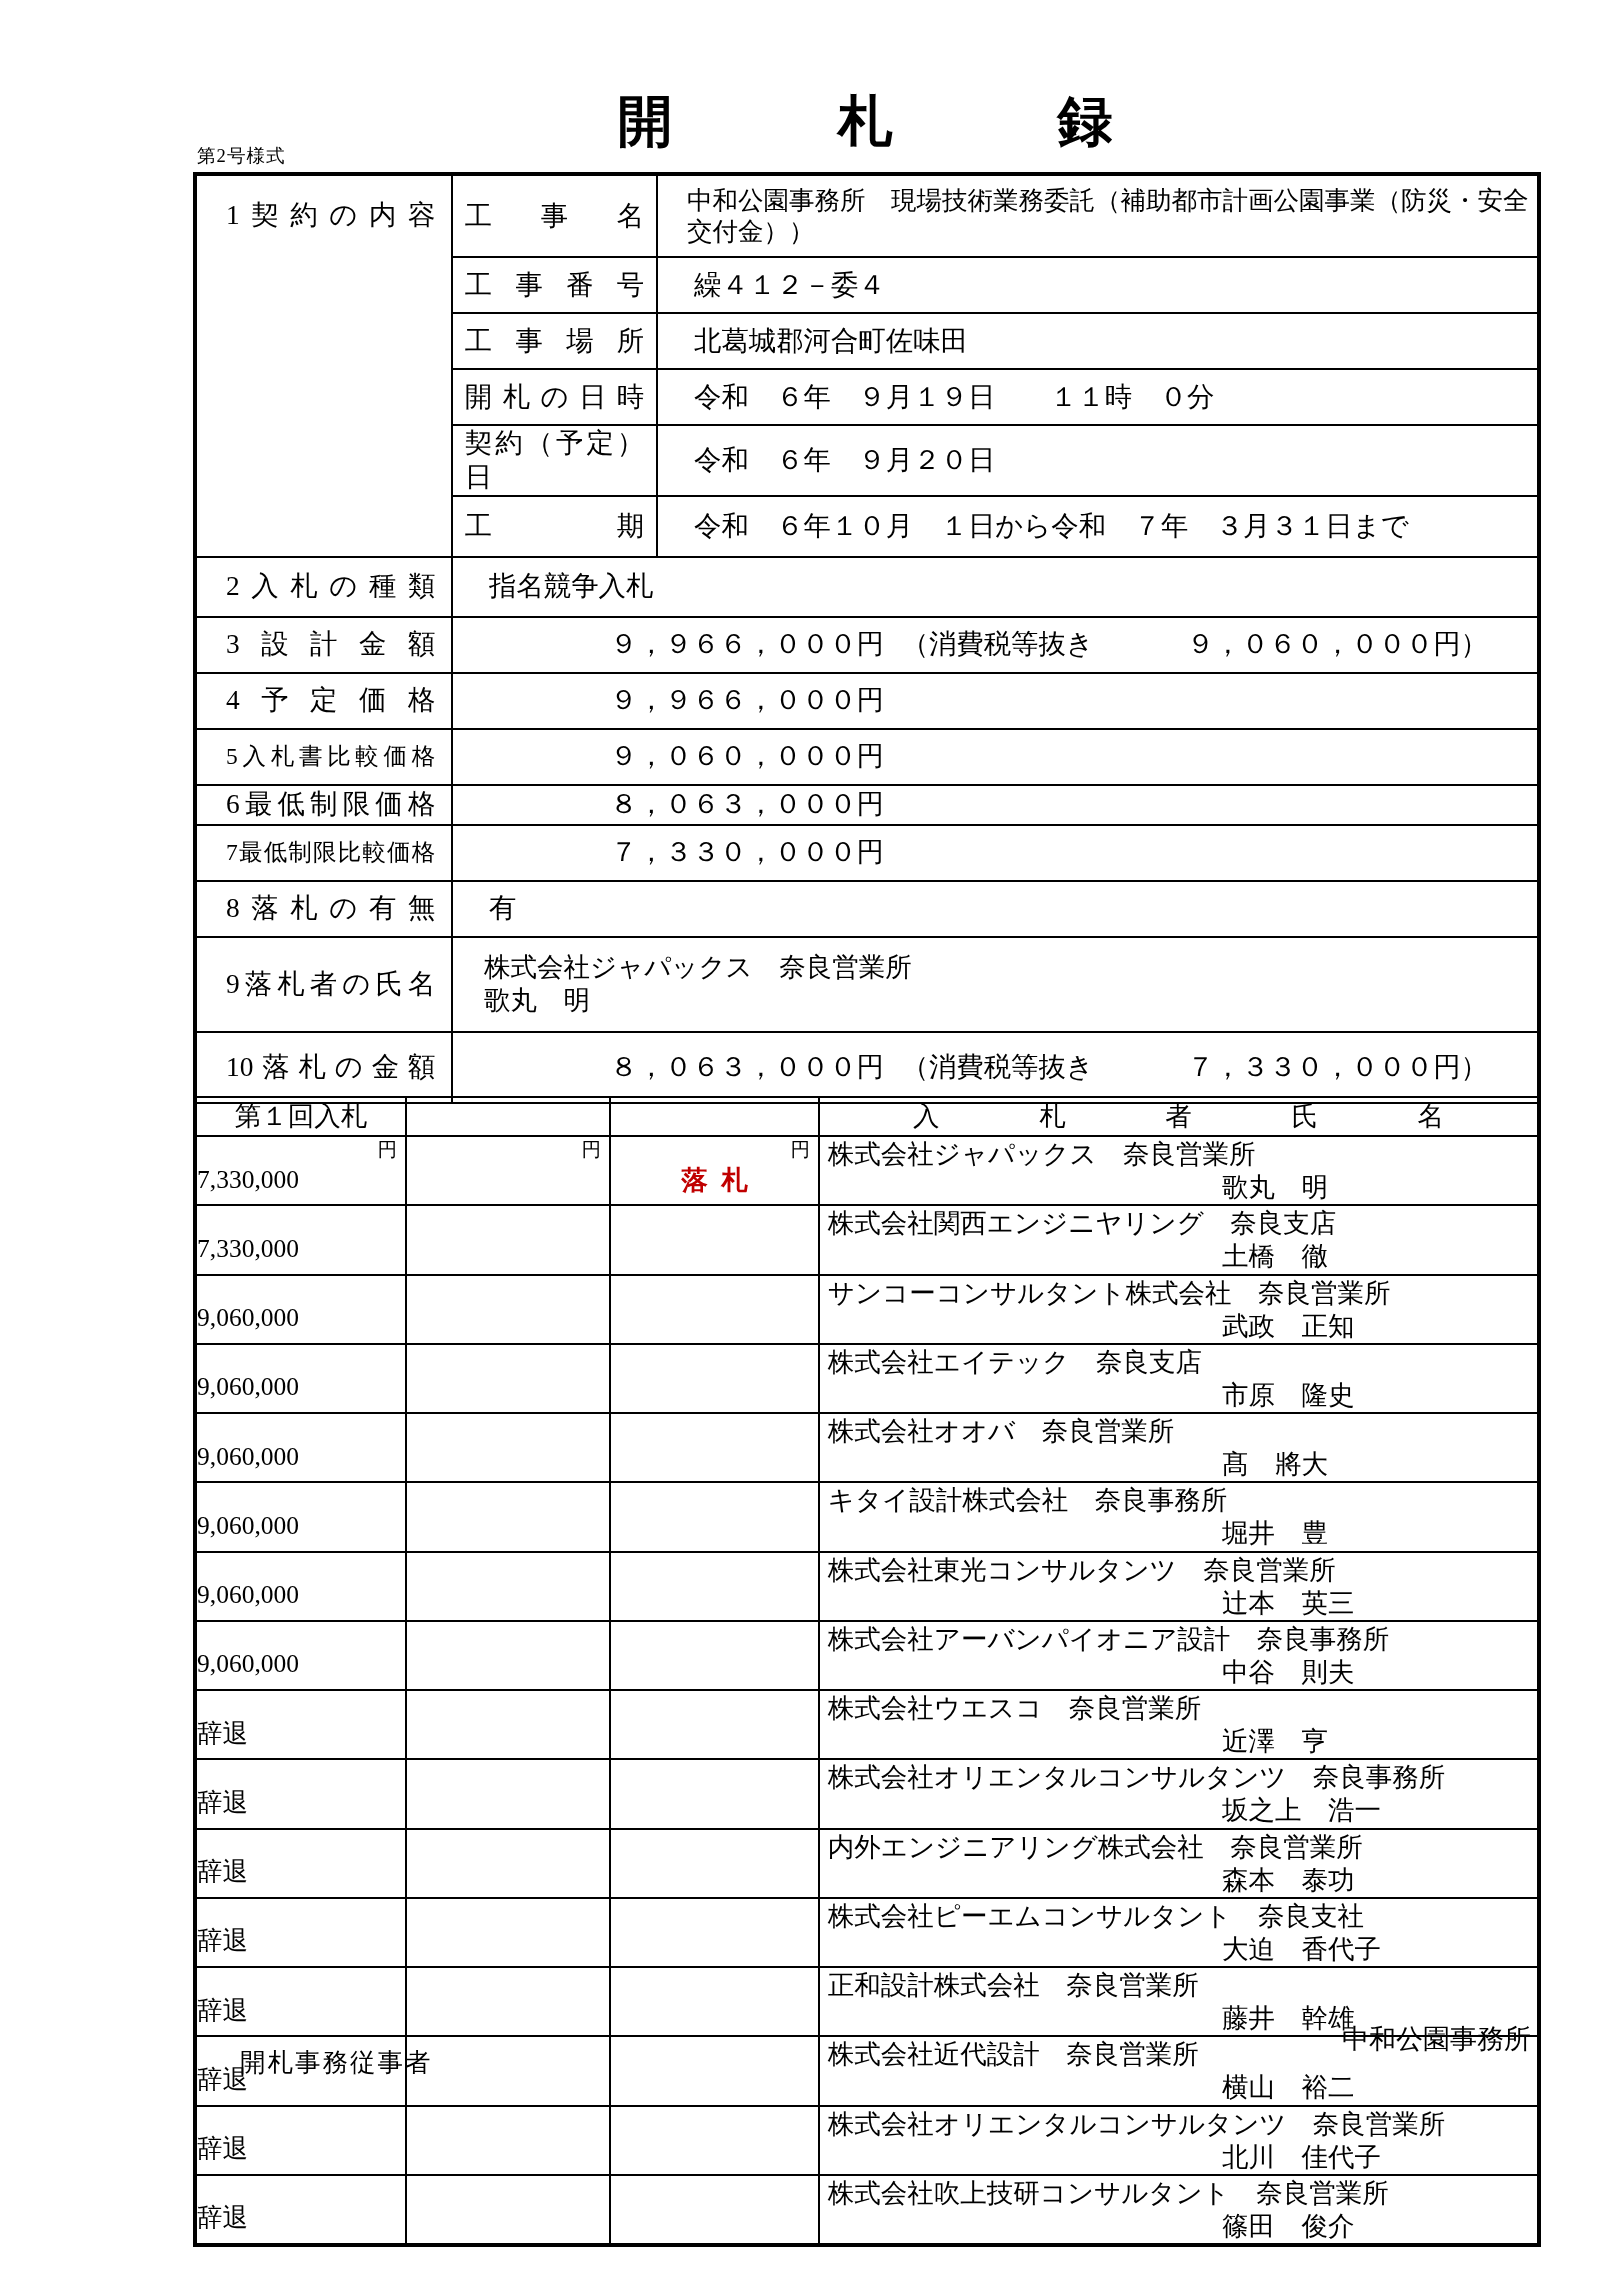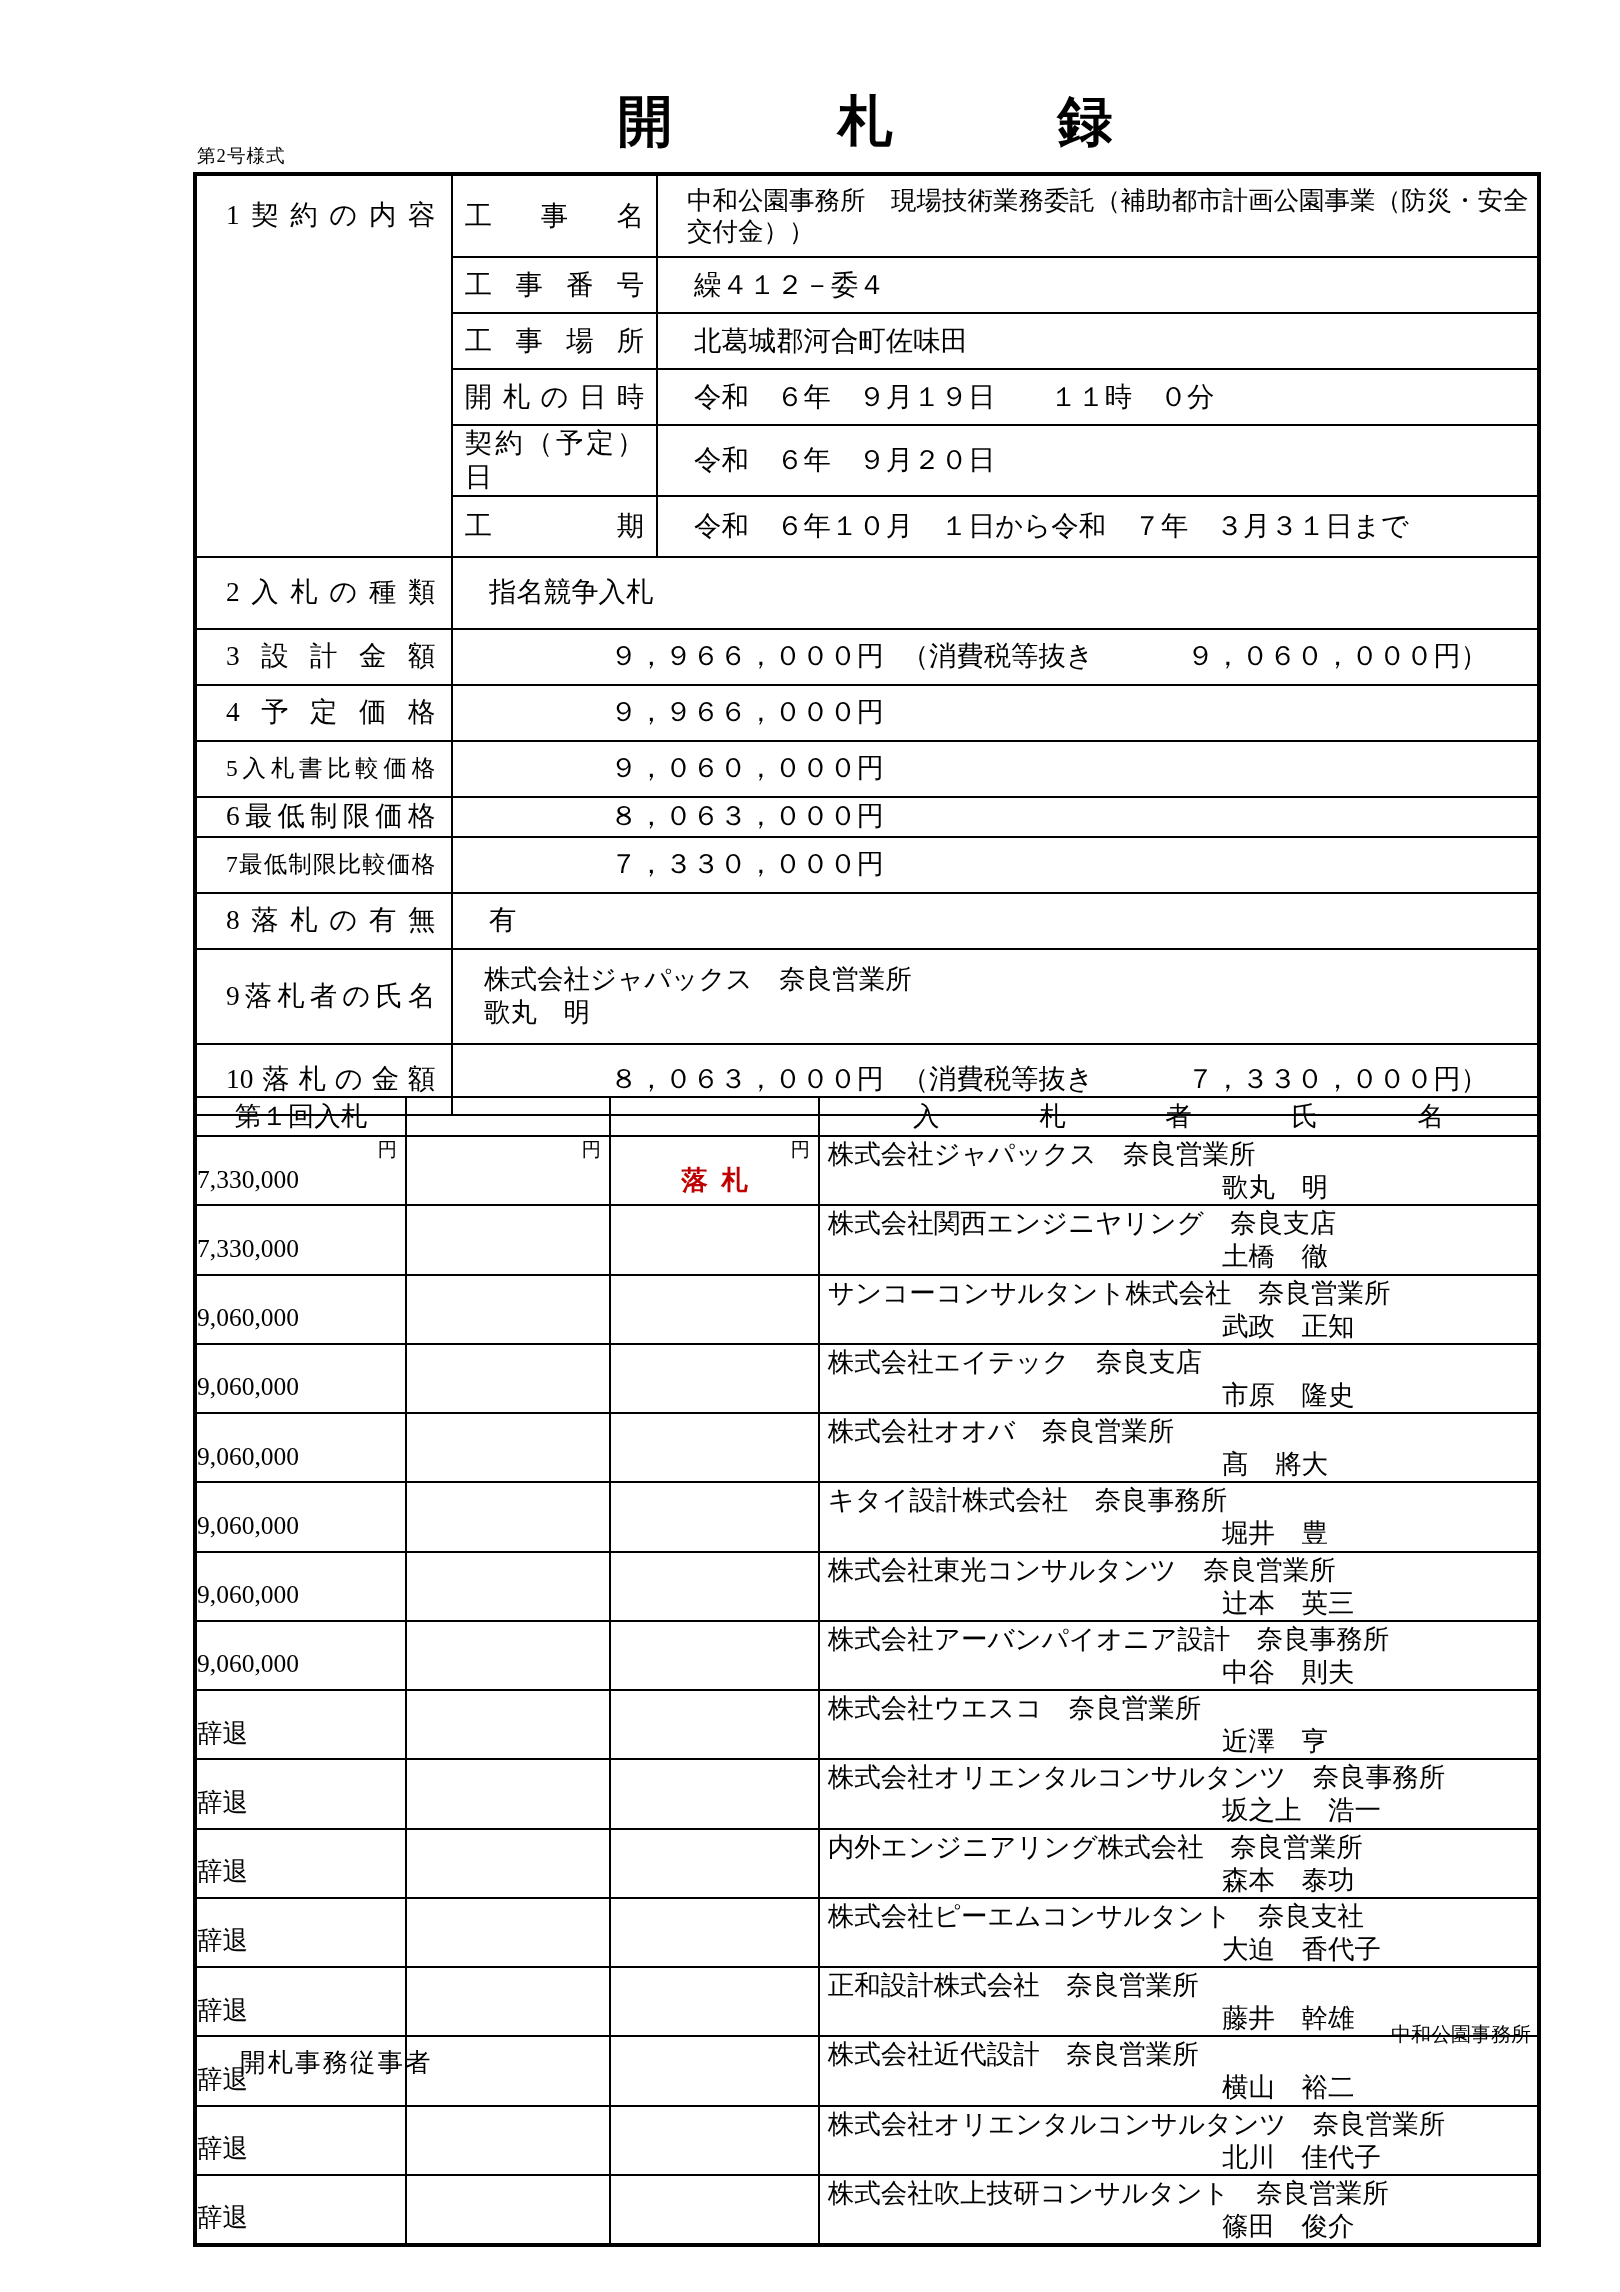--- a/index.html
+++ b/index.html
@@ -33,21 +33,21 @@
   .bh td{height:37px;vertical-align:middle;border-bottom:2.9px solid #000;}
   .bh .round{text-align:center;}
   .bh .names{text-align:justify;text-align-last:justify;padding:0 93px;}
   .brow{height:55px;}
   .amt{margin-top:26.5px;padding-right:11.8px;font-size:25.5px;}
   .yen{position:absolute;top:1px;right:7.8px;font-size:19.6px;}
   .win{margin-top:26.5px;text-align:center;font-weight:bold;letter-spacing:13.7px;text-indent:13.7px;}
   .company{padding:1px 5.9px 0 7.8px;white-space:nowrap;}
   .rep{padding-left:402px;white-space:nowrap;}
   .footer-office{position:absolute;left:193px;top:2021px;width:1344px;
-                 text-align:right;padding-right:5.9px;font-size:20px;box-sizing:border-box;}
+                 text-align:right;padding-right:5.9px;font-size:27px;box-sizing:border-box;}
   .footer-staff{position:absolute;left:240px;top:2045px;font-size:25.5px;letter-spacing:2px;}
 </style>
 </head>
 <body>
 
 <div class="page">
 
   <div class="form-no">第2号様式</div>
   <div class="doc-title">開　　　札　　　録</div>
 
@@ -81,21 +81,21 @@
     </tr>
     <tr style="height:56px">
       <td class="sublbl">契約（予定）日</td>
       <td class="v-text">令和　６年　９月２０日</td>
     </tr>
     <tr style="height:61px">
       <td class="sublbl thickb">工期</td>
       <td class="v-text thickb">令和　６年１０月　１日から令和　７年　３月３１日まで</td>
     </tr>
 
-    <tr style="height:72px">
+    <tr style="height:60px">
       <td class="lbl thickt thickb">2入札の種類</td>
       <td colspan="2" class="v-text thickt thickb">指名競争入札</td>
     </tr>
     <tr style="height:56px">
       <td class="lbl thickb">3設計金額</td>
       <td colspan="2" class="thickb">
         <div class="v-flex">
           <span>９，９６６，０００円</span>
           <span class="note">（消費税等抜き</span>
           <span class="tax">９，０６０，０００円）</span>

